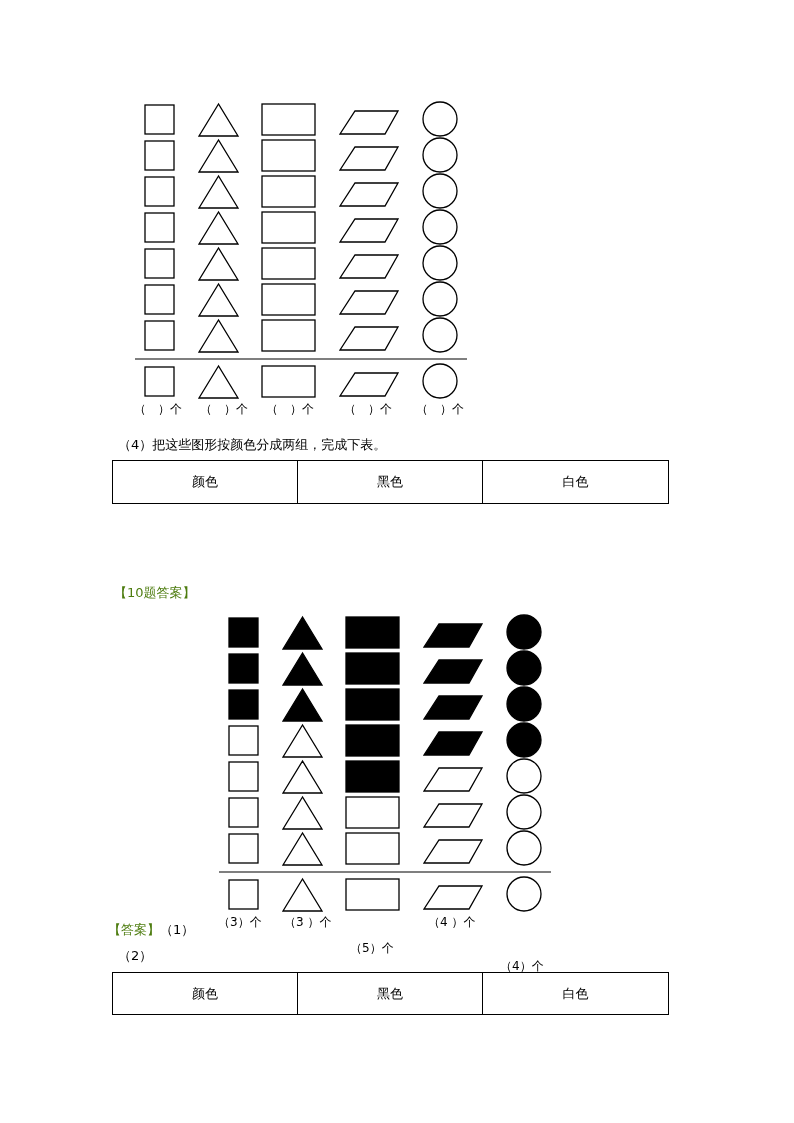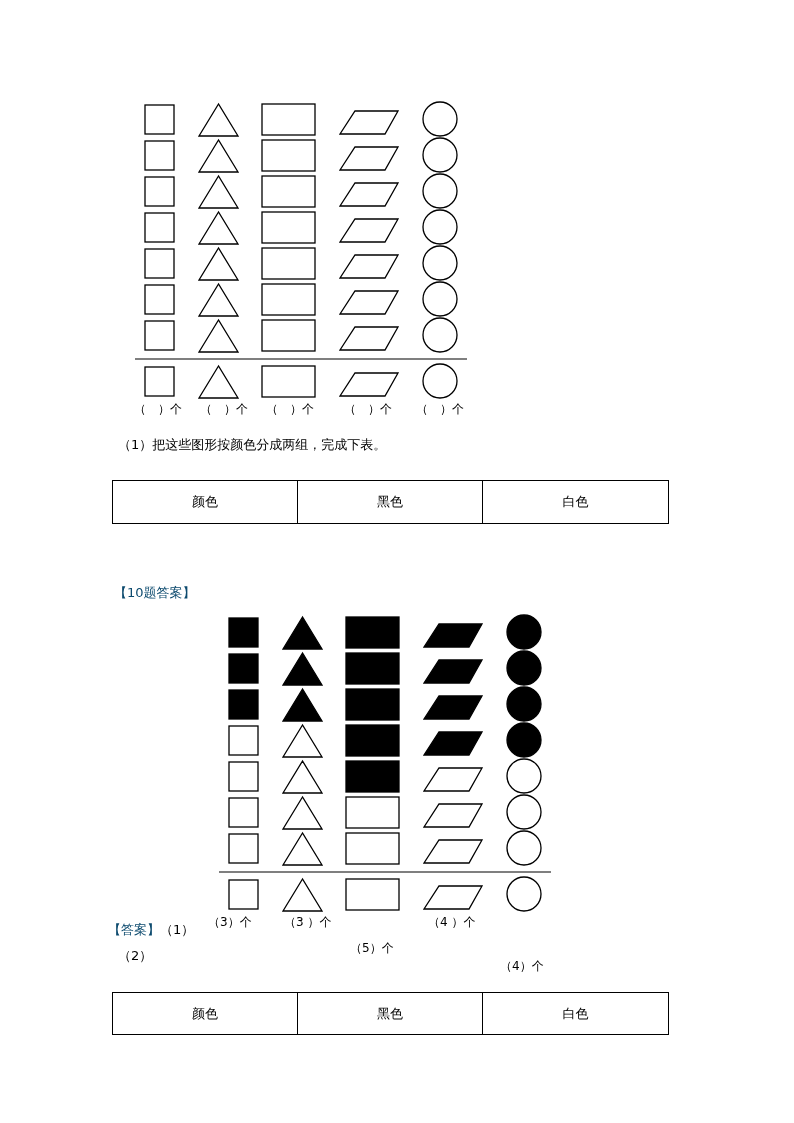--- a/index.html
+++ b/index.html
@@ -1,23 +1,23 @@
 <!DOCTYPE html>
 <html><head>
 <meta charset="utf-8">
 <style>
   html,body{margin:0;padding:0;background:#ffffff;}
   body{width:794px;height:1123px;position:relative;overflow:hidden;font-family:"DejaVu Sans","Liberation Sans",sans-serif;color:#000;}
   .fig{position:absolute;}
   .fig svg{display:block;}
   .txt{position:absolute;font-size:13px;white-space:nowrap;line-height:16px;}
   .label{position:absolute;font-size:12px;white-space:nowrap;line-height:14px;}
-  table.grid{position:absolute;border-collapse:collapse;table-layout:fixed;margin-top:20px;}
+  table.grid{position:absolute;border-collapse:collapse;table-layout:fixed;}
   table.grid td{border:1.3px solid #000;text-align:center;font-size:13px;padding:0;}
-  .blue{color:#0c4a6e;}
+  .blue{color:#4d7c0f;}
 </style>
 </head>
 <body>
 
 <div class="fig" style="left:130px;top:96px;">
   <svg id="qfig" width="350" height="310">
       <rect x="15" y="9" width="29" height="29" fill="#fff" stroke="#000" stroke-width="1.3"></rect>
       <rect x="15" y="45" width="29" height="29" fill="#fff" stroke="#000" stroke-width="1.3"></rect>
       <rect x="15" y="81" width="29" height="29" fill="#fff" stroke="#000" stroke-width="1.3"></rect>
       <rect x="15" y="117" width="29" height="29" fill="#fff" stroke="#000" stroke-width="1.3"></rect>
@@ -61,21 +61,21 @@
     </svg>
 </div>
 <div id="qlabels">
     <div class="label" style="left: 134px; top: 402px;">（　）个</div>
     <div class="label" style="left: 200px; top: 402px;">（　）个</div>
     <div class="label" style="left: 266px; top: 402px;">（　）个</div>
     <div class="label" style="left: 344px; top: 402px;">（　）个</div>
     <div class="label" style="left: 416px; top: 402px;">（　）个</div>
   </div>
 
-<div class="txt" style="left:118px;top:437px;">（1）把这些图形按颜色分成两组，完成下表。</div>
+<div class="txt" style="left:118px;top:437px;">（4）把这些图形按颜色分成两组，完成下表。</div>
 
 <table class="grid" style="left:112px;top:460px;width:556px;">
   <colgroup>
       <col style="width:185px">
       <col style="width:185px">
       <col style="width:186px">
     </colgroup>
   <tbody>
       <tr style="height:43px;">
     <td>颜色</td>
@@ -126,21 +126,21 @@
       <circle cx="310" cy="95" r="17" fill="#000" stroke="#000" stroke-width="1.3"></circle>
       <circle cx="310" cy="131" r="17" fill="#000" stroke="#000" stroke-width="1.3"></circle>
       <circle cx="310" cy="167" r="17" fill="#fff" stroke="#000" stroke-width="1.3"></circle>
       <circle cx="310" cy="203" r="17" fill="#fff" stroke="#000" stroke-width="1.3"></circle>
       <circle cx="310" cy="239" r="17" fill="#fff" stroke="#000" stroke-width="1.3"></circle>
       <circle cx="310" cy="285" r="17" fill="#fff" stroke="#000" stroke-width="1.3"></circle>
       <line x1="5" x2="337" y1="263" y2="263" stroke="#000" stroke-width="1.2"></line>
     </svg>
 </div>
 <div id="alabels">
-    <div class="label" style="left: 208px; top: 915px;">（3）个</div>
+    <div class="label" style="left: 218px; top: 915px;">（3）个</div>
     <div class="label" style="left: 284px; top: 915px;">（3 ）个</div>
     <div class="label" style="left: 350px; top: 915px; margin-top: 26px;">（5）个</div>
     <div class="label" style="left: 428px; top: 915px;">（4 ）个</div>
     <div class="label" style="left: 500px; top: 915px; margin-top: 44px;">（4）个</div>
   </div>
 
 <div class="txt" style="left:108px;top:922px;">
   <span class="blue">【答案】</span><span>（1）</span>
 </div>
 <div class="txt" style="left:118px;top:948px;">（2）</div>

